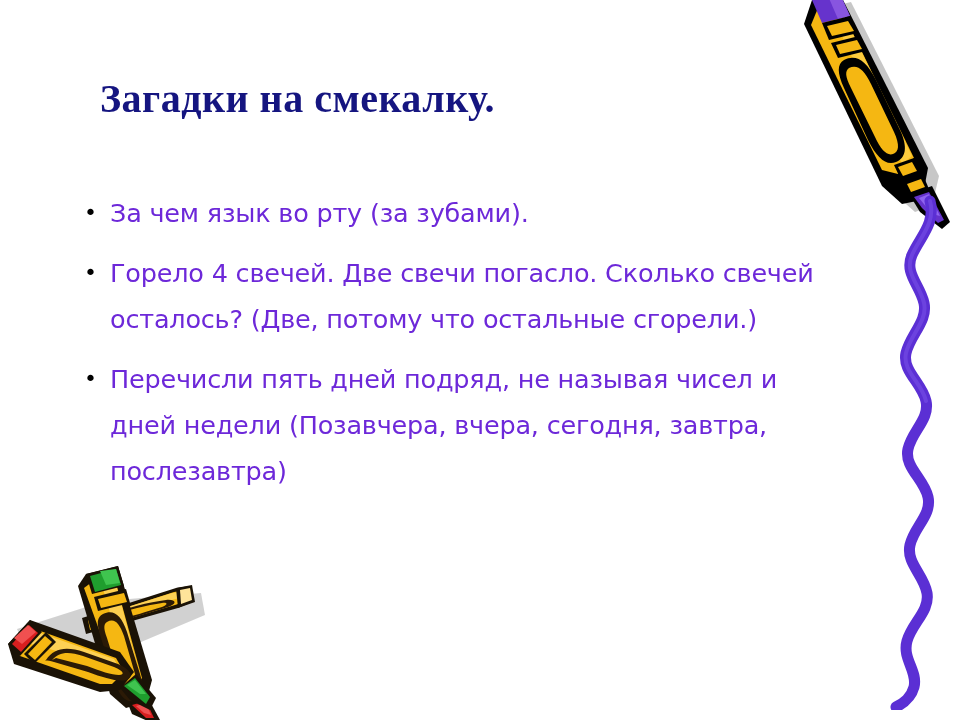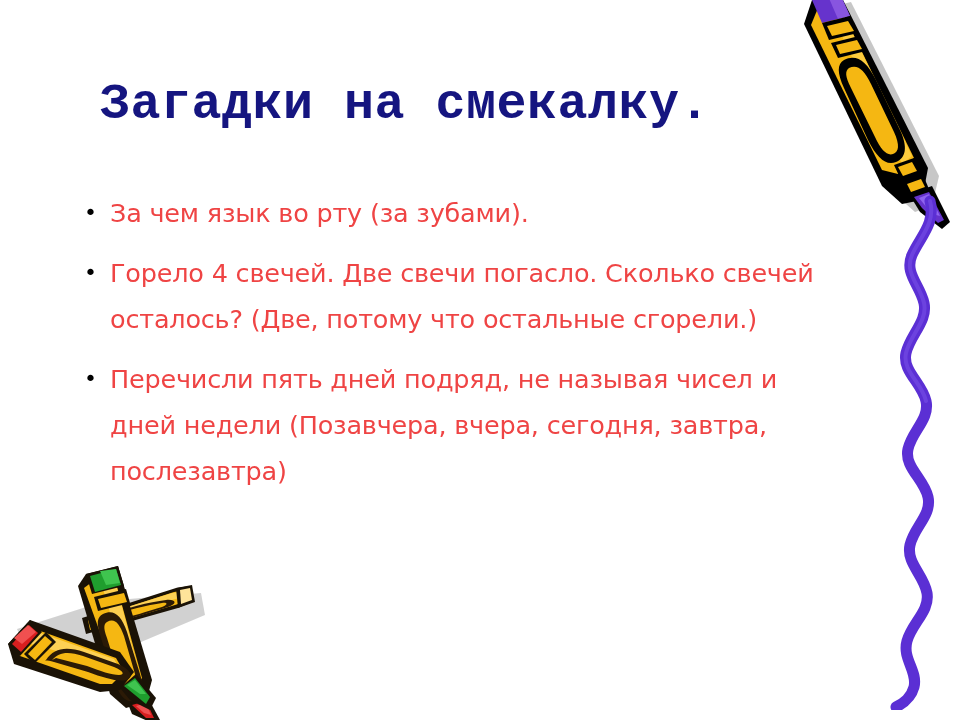--- a/index.html
+++ b/index.html
@@ -23,23 +23,23 @@
   
   #slide-title {
     position: absolute;
     left: 100px;
     top: 36px;
     width: 680px;
     height: 72px;
     display: flex;
     align-items: center;
     color: #151580;
-    font-family: Liberation Mono, monospace;
+    font-family: Liberation Serif, serif;
     font-weight: bold;
-    font-size: 50px;
+    font-size: 40px;
     letter-spacing: 0.5px;
     line-height: 1.05;
     white-space: nowrap;
   }
 
   
   #body-list {
     position: absolute;
     left: 78px;
     top: 190px;
@@ -59,21 +59,21 @@
     color: #000000;
     font-size: 22px;
     line-height: 46px;
     text-align: left;
     padding-left: 6px;
     box-sizing: border-box;
   }
 
   .bullet-text {
     flex: 1 1 auto;
-    color: #ef4444;
+    color: #6d28d9;
     font-family: "DejaVu Sans", sans-serif;
     font-weight: normal;
     font-size: 25.5px;
     line-height: 46px;
     letter-spacing: -0.2px;
   }
 
   
   #crayon-top-right {
     position: absolute;

